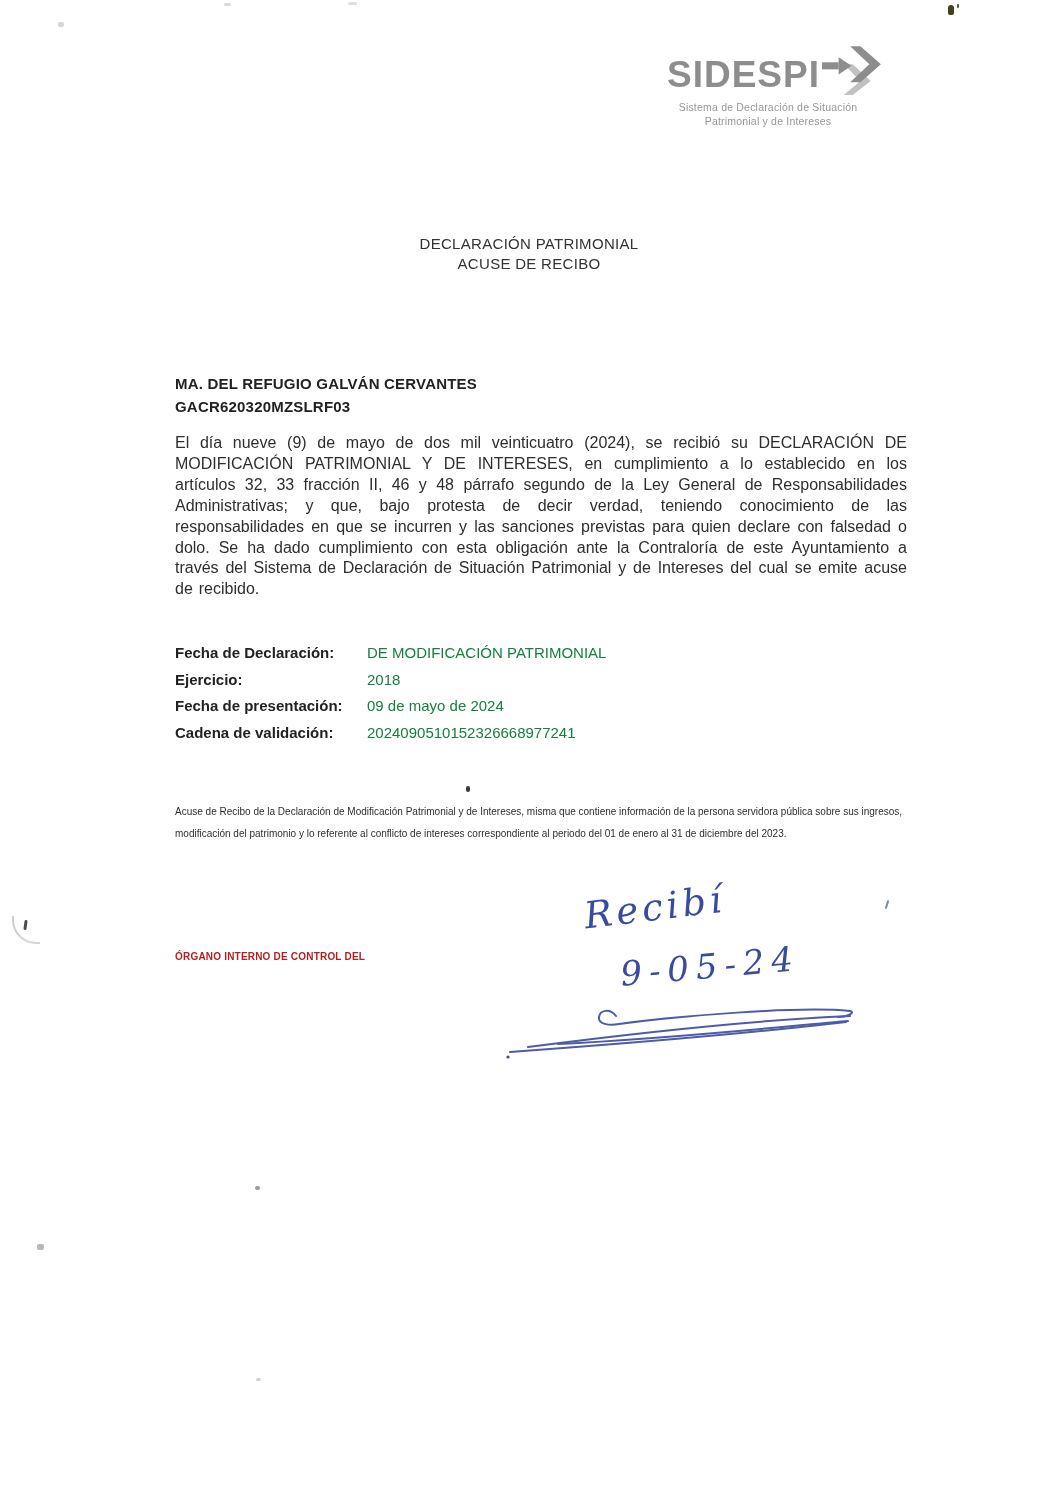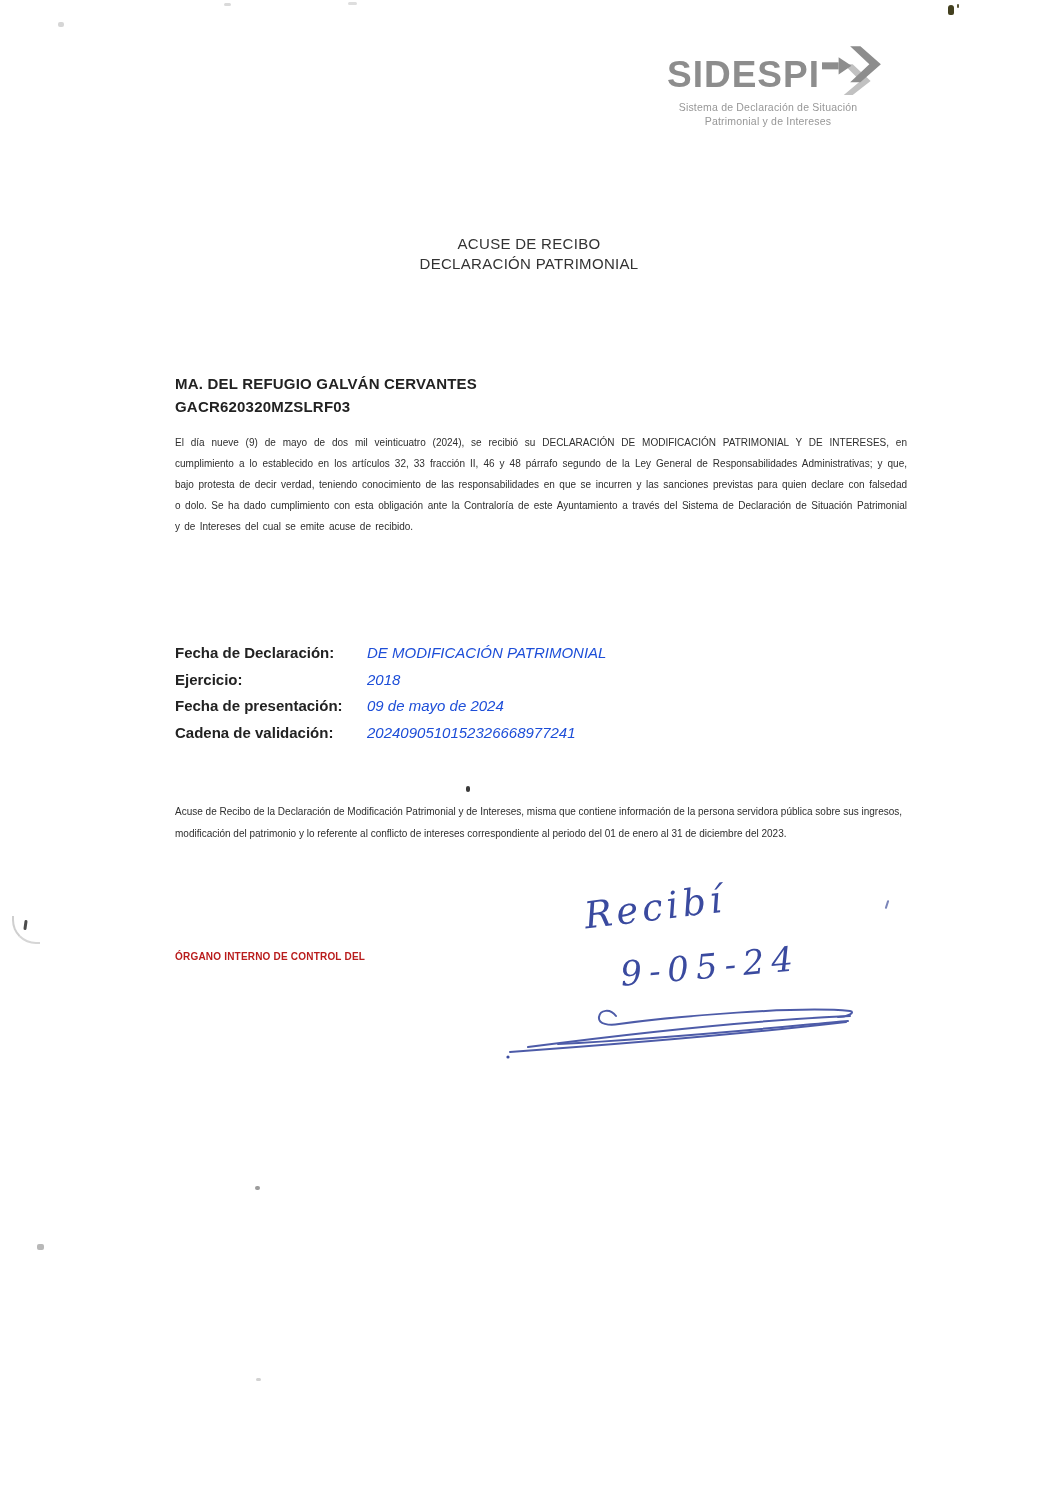--- a/index.html
+++ b/index.html
@@ -30,27 +30,27 @@
     text-align: center; font-size: 15px; line-height: 19.5px;
     color: #333; letter-spacing: 0.3px;
   }
   .recipient {
     position: absolute; top: 373px; left: 175px;
     font-weight: bold; font-size: 15px; line-height: 22.5px;
     color: #222; letter-spacing: 0.2px;
   }
   .para1 {
     position: absolute; top: 433px; left: 175px; width: 732px;
-    font-size: 10px; line-height: 20.9px; text-align: justify;
+    font-size: 16px; line-height: 20.9px; text-align: justify;
     word-spacing: 1.5px; color: #2e2e2e;
   }
   .fields { position: absolute; top: 640px; left: 175px; width: 680px; font-size: 15px; }
   .field-row { display: grid; grid-template-columns: 192px 1fr; line-height: 26.5px; }
   .field-label { font-weight: bold; color: #222; }
-  .field-value { color: #1d4ed8; font-style: italic; }
+  .field-value { color: #15803d; }
   .para2 {
     position: absolute; top: 801px; left: 175px; width: 736px;
     font-size: 10px; line-height: 21.5px; color: #2e2e2e;
   }
   .issuer {
     position: absolute; top: 943px; left: 175px;
     font-weight: bold; font-size: 10px; color: #b91c1c; letter-spacing: 0.2px; margin-top: 8px;
   }
 
   
@@ -99,22 +99,22 @@
           <rect x="0" y="27" width="26" height="11" fill="#8d8d8d"></rect>
           <polygon points="26,19 46,32.5 26,46" fill="#8d8d8d"></polygon>
         </svg>
       </span>
     </div>
     <div class="logo-sub">Sistema de Declaración de Situación</div>
     <div class="logo-sub">Patrimonial y de Intereses</div>
   </div>
 
   <div class="doc-title">
+    <div>DECLARACIÓN PATRIMONIAL</div>
     <div>ACUSE DE RECIBO</div>
-    <div>DECLARACIÓN PATRIMONIAL</div>
   </div>
 
   <div class="recipient">
     <div>MA. DEL REFUGIO GALVÁN CERVANTES</div>
     <div>GACR620320MZSLRF03</div>
   </div>
 
   <div class="para1">El día nueve (9) de mayo de dos mil veinticuatro (2024), se recibió su DECLARACIÓN DE MODIFICACIÓN PATRIMONIAL Y DE INTERESES, en cumplimiento a lo establecido en los artículos 32, 33 fracción II, 46 y 48 párrafo segundo de la Ley General de Responsabilidades Administrativas; y que, bajo protesta de decir verdad, teniendo conocimiento de las responsabilidades en que se incurren y las sanciones previstas para quien declare con falsedad o dolo. Se ha dado cumplimiento con esta obligación ante la Contraloría de este Ayuntamiento a través del Sistema de Declaración de Situación Patrimonial y de Intereses del cual se emite acuse de recibido.</div>
 
   <div class="fields">

